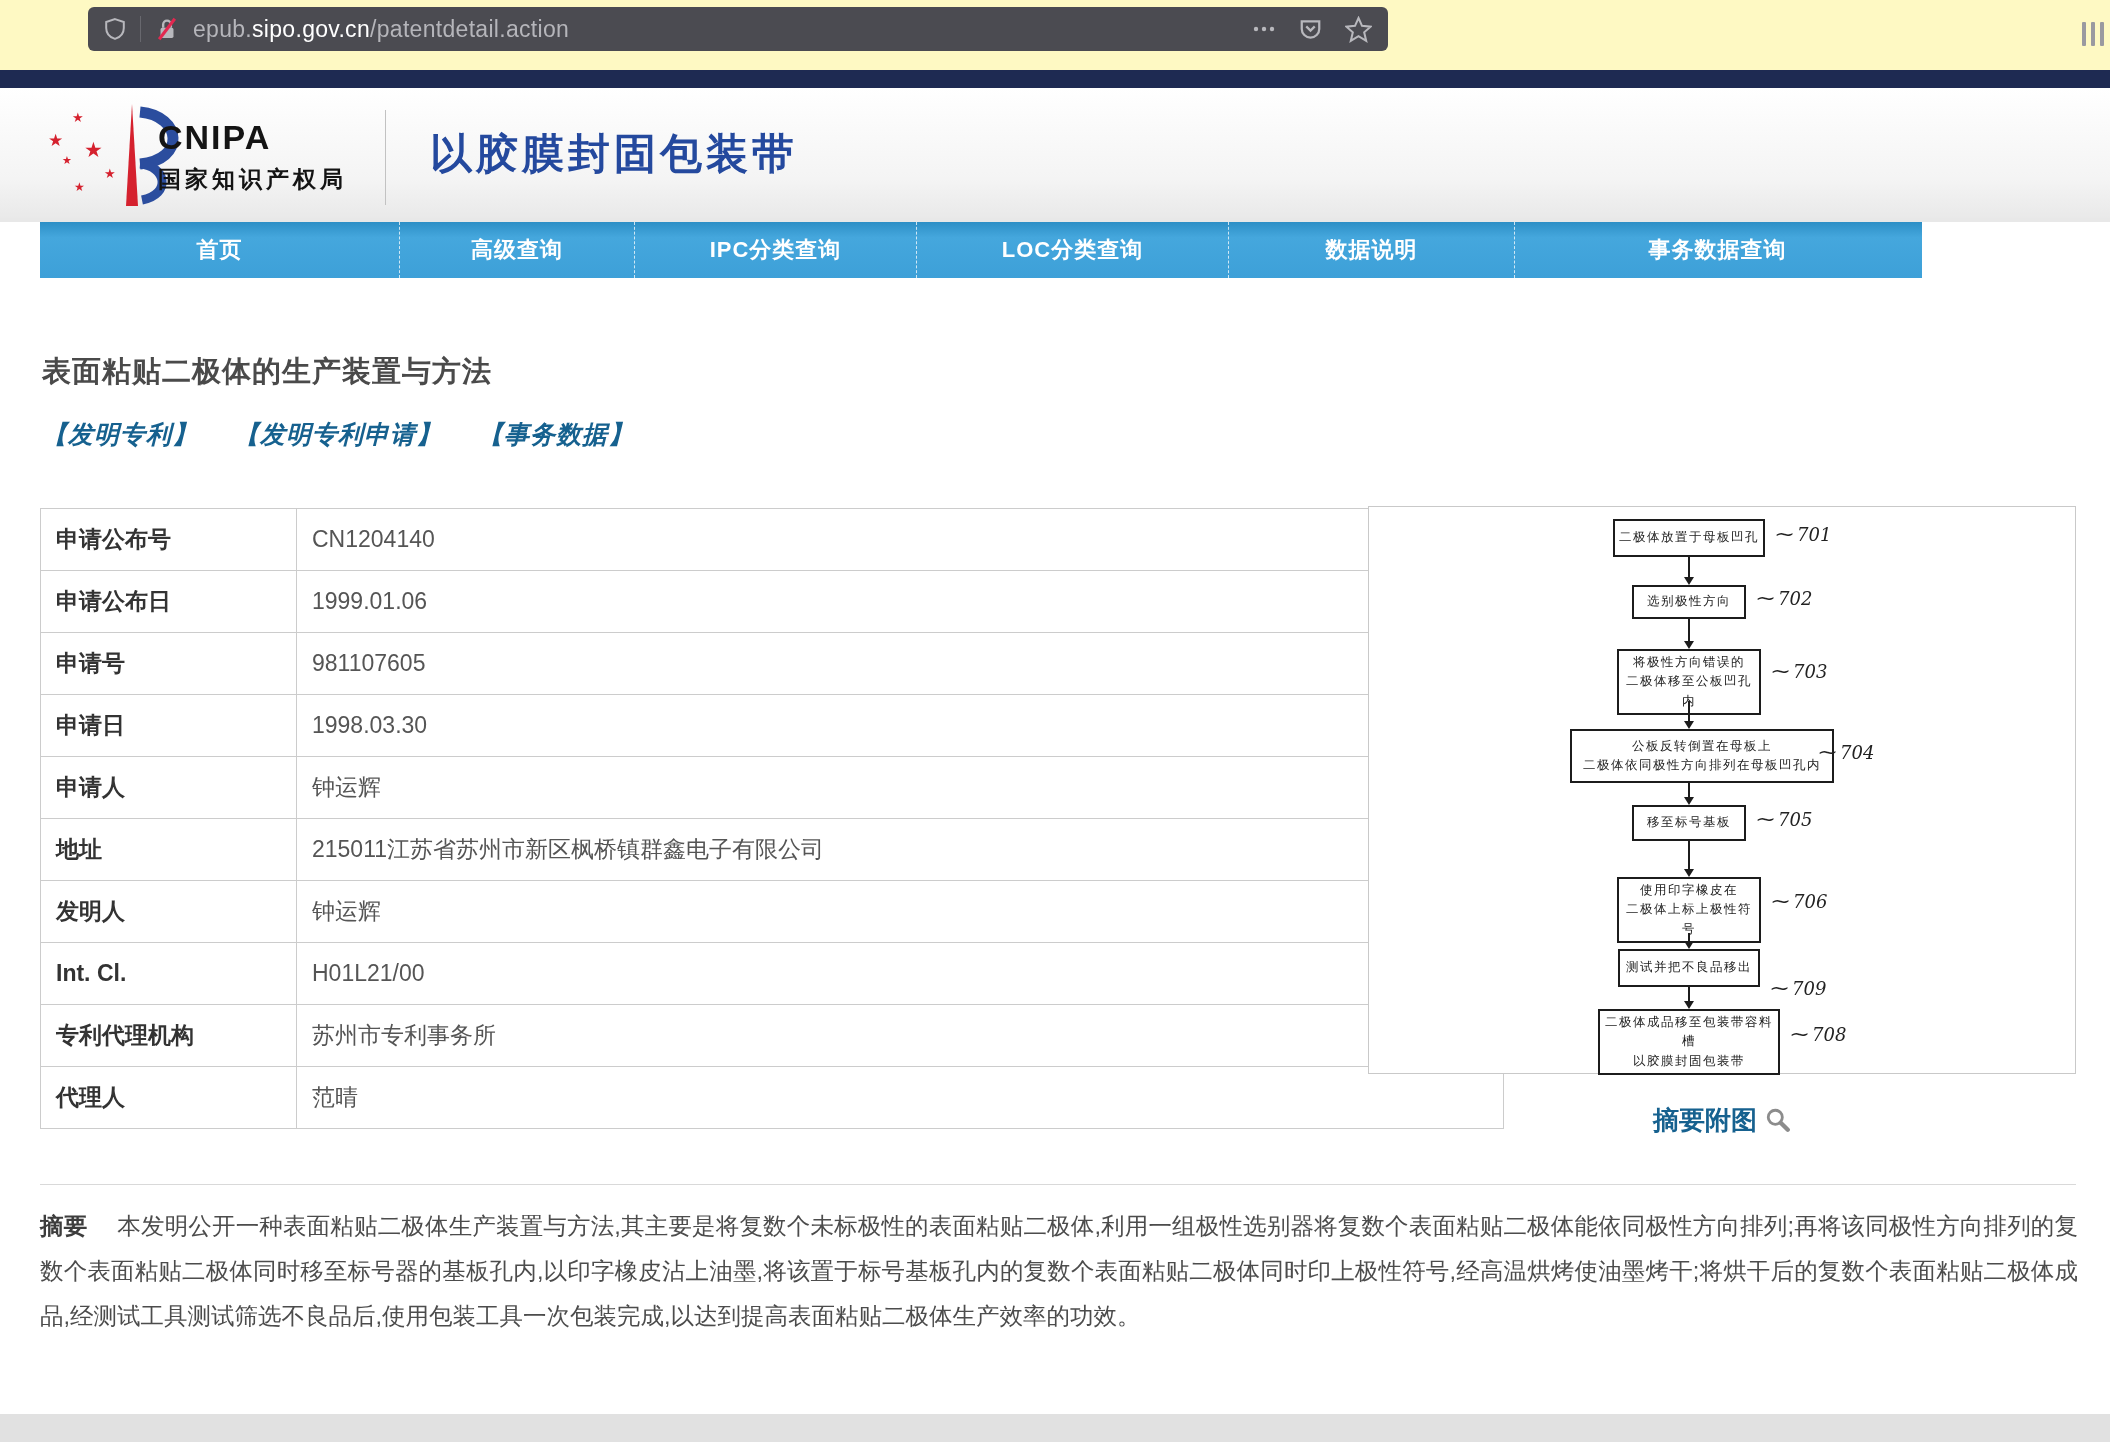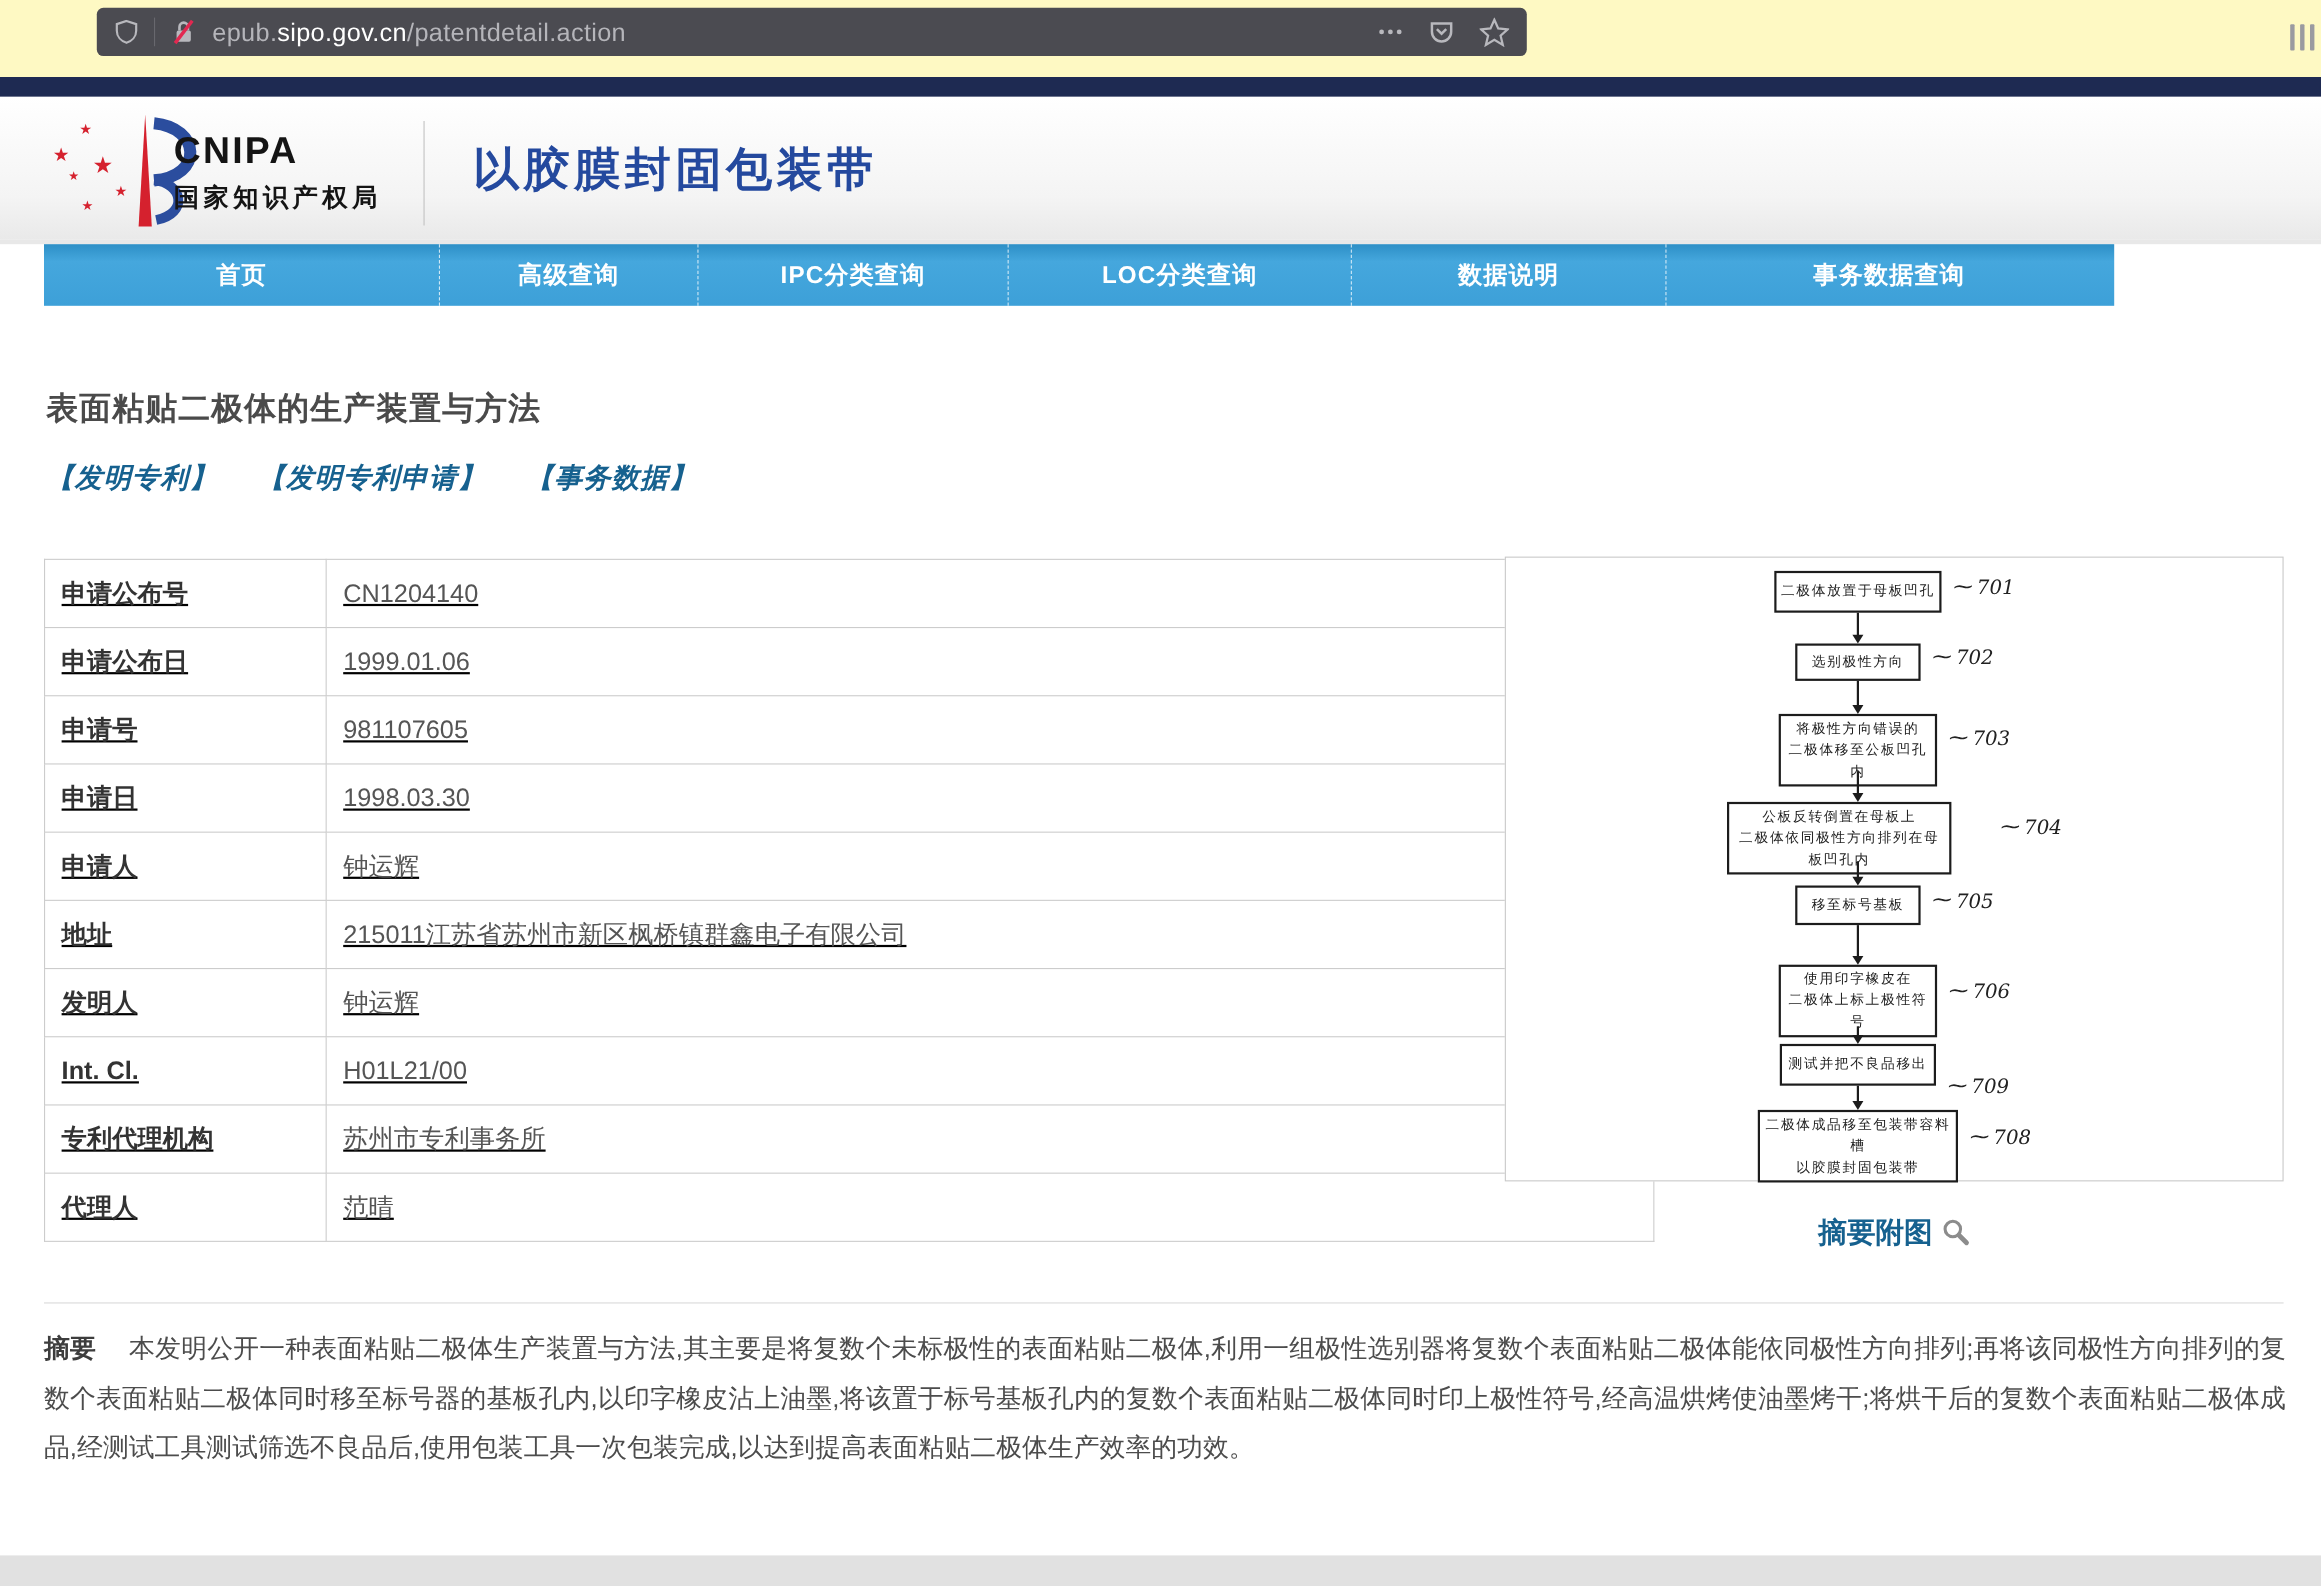--- a/index.html
+++ b/index.html
@@ -46,21 +46,21 @@
   .nav-item:nth-child(5){ width:286px; } .nav-item:nth-child(6){ width:405px; border-right:none; }
 
   
   .page-title { position:absolute; left:42px; top:352px; font-size:29px; font-weight:bold;
                 color:#4a4a4a; letter-spacing:1px; }
   .quick-links { position:absolute; left:42px; top:418px; display:flex; gap:36px; }
   .quick-link { font-size:25px; font-weight:bold; font-style:italic;
                 color:var(--link-blue,#16618f); cursor:pointer; letter-spacing:1px; }
 
   table.fields { position:absolute; left:40px; top:508px; width:1464px;
-                 border-collapse:collapse; table-layout:fixed;text-decoration:underline; }
+                 border-collapse:collapse; table-layout:fixed; }
   table.fields td { height:62px; border:1px solid #cccccc; font-size:23px; padding-left:15px; }
   td.f-label { width:256px; font-weight:bold; color:#333; }
   td.f-value { color:#555; }
 
   
   .fig-panel { position:absolute; left:1368px; top:506px; width:708px; height:568px;
                background:#fff; border:1px solid #c9c9c9; }
   .fc-canvas { position:relative; width:100%; height:100%; }
   .fc-step .fc-box { position:absolute; border:2px solid #1c1c1c; background:#fff;
                      display:flex; flex-direction:column; align-items:center; justify-content:center;
@@ -261,21 +261,21 @@
 
       <div class="fc-step">
         <div class="fc-box" style="left: 248px; top: 142px; width: 144px; min-height: 52px;">
           <div>将极性方向错误的</div>
           <div>二极体移至公板凹孔内</div>
         </div>
         <div class="fc-num" style="left: 404px; top: 154px;"><span class="tilde">~</span><span>703</span></div>
       </div>
 
       <div class="fc-step">
-        <div class="fc-box" style="left: 201px; top: 222px; width: 204px; min-height: 54px;">
+        <div class="fc-box" style="left: 201px; top: 222px; width: 264px; min-height: 54px;">
           <div>公板反转倒置在母板上</div>
           <div>二极体依同极性方向排列在母板凹孔内</div>
         </div>
         <div class="fc-num" style="left: 451px; top: 235px;"><span class="tilde">~</span><span>704</span></div>
       </div>
 
       <div class="fc-step">
         <div class="fc-box" style="left: 263px; top: 298px; width: 114px; min-height: 36px;">
           <div>移至标号基板</div>
           <div></div>

